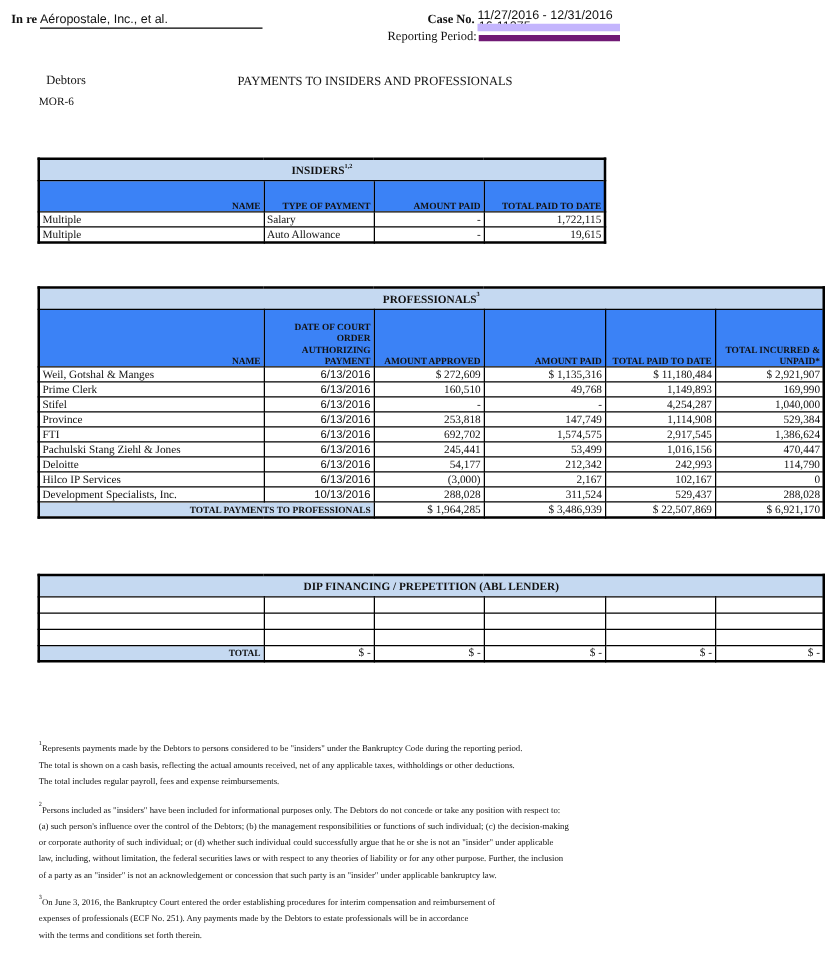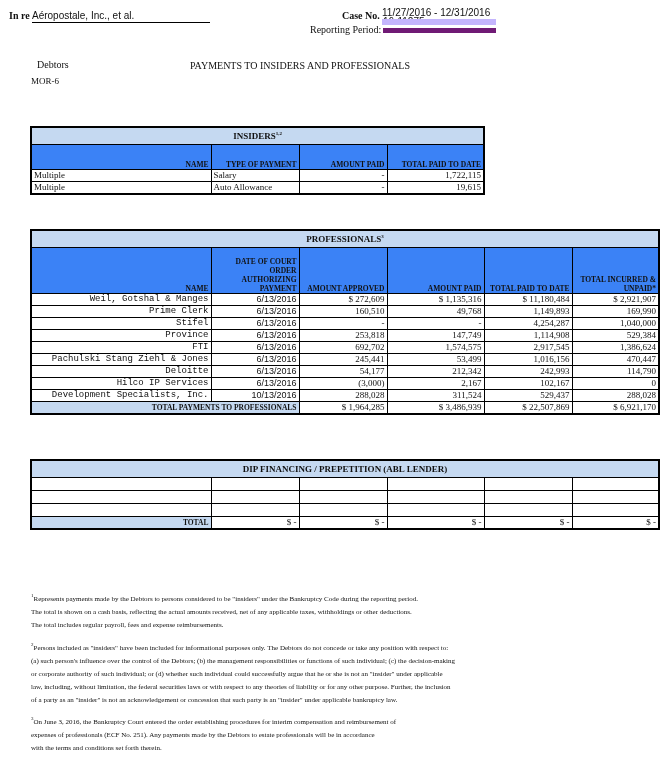--- a/index.html
+++ b/index.html
@@ -28,21 +28,21 @@
   .r { text-align:right; }
   .tot-lbl { background:#c5d9f1; font-weight:bold; text-align:right; font-size:7.5px; border:1px solid #000; }
   .outer { border:2px solid #000; }
   sup { font-size:5px; vertical-align:top; line-height:5px; }
 
   #insiders { left:30px; top:126px; width:453px; }
   #professionals { left:30px; top:229px; width:628px; }
   #dip { left:30px; top:459px; width:628px;border-radius:19px; }
 
   .ins-name { font-family:"Liberation Serif", serif; }
-  .pro-name { font-family:Liberation Mono, monospace; font-size:9px;text-align:right; }
+  .pro-name { font-family:Liberation Serif, serif; font-size:9px; }
 
   
   .fn { left:31px; font-size:7px; line-height:13px; width:630px; }
   .fn sup { font-size:5px; }
 </style>
 </head>
 <body>
 
 <div class="abs hdr-inre">In re</div>
 <div class="abs hdr-inre-val sans">Aéropostale, Inc., et al.</div>

